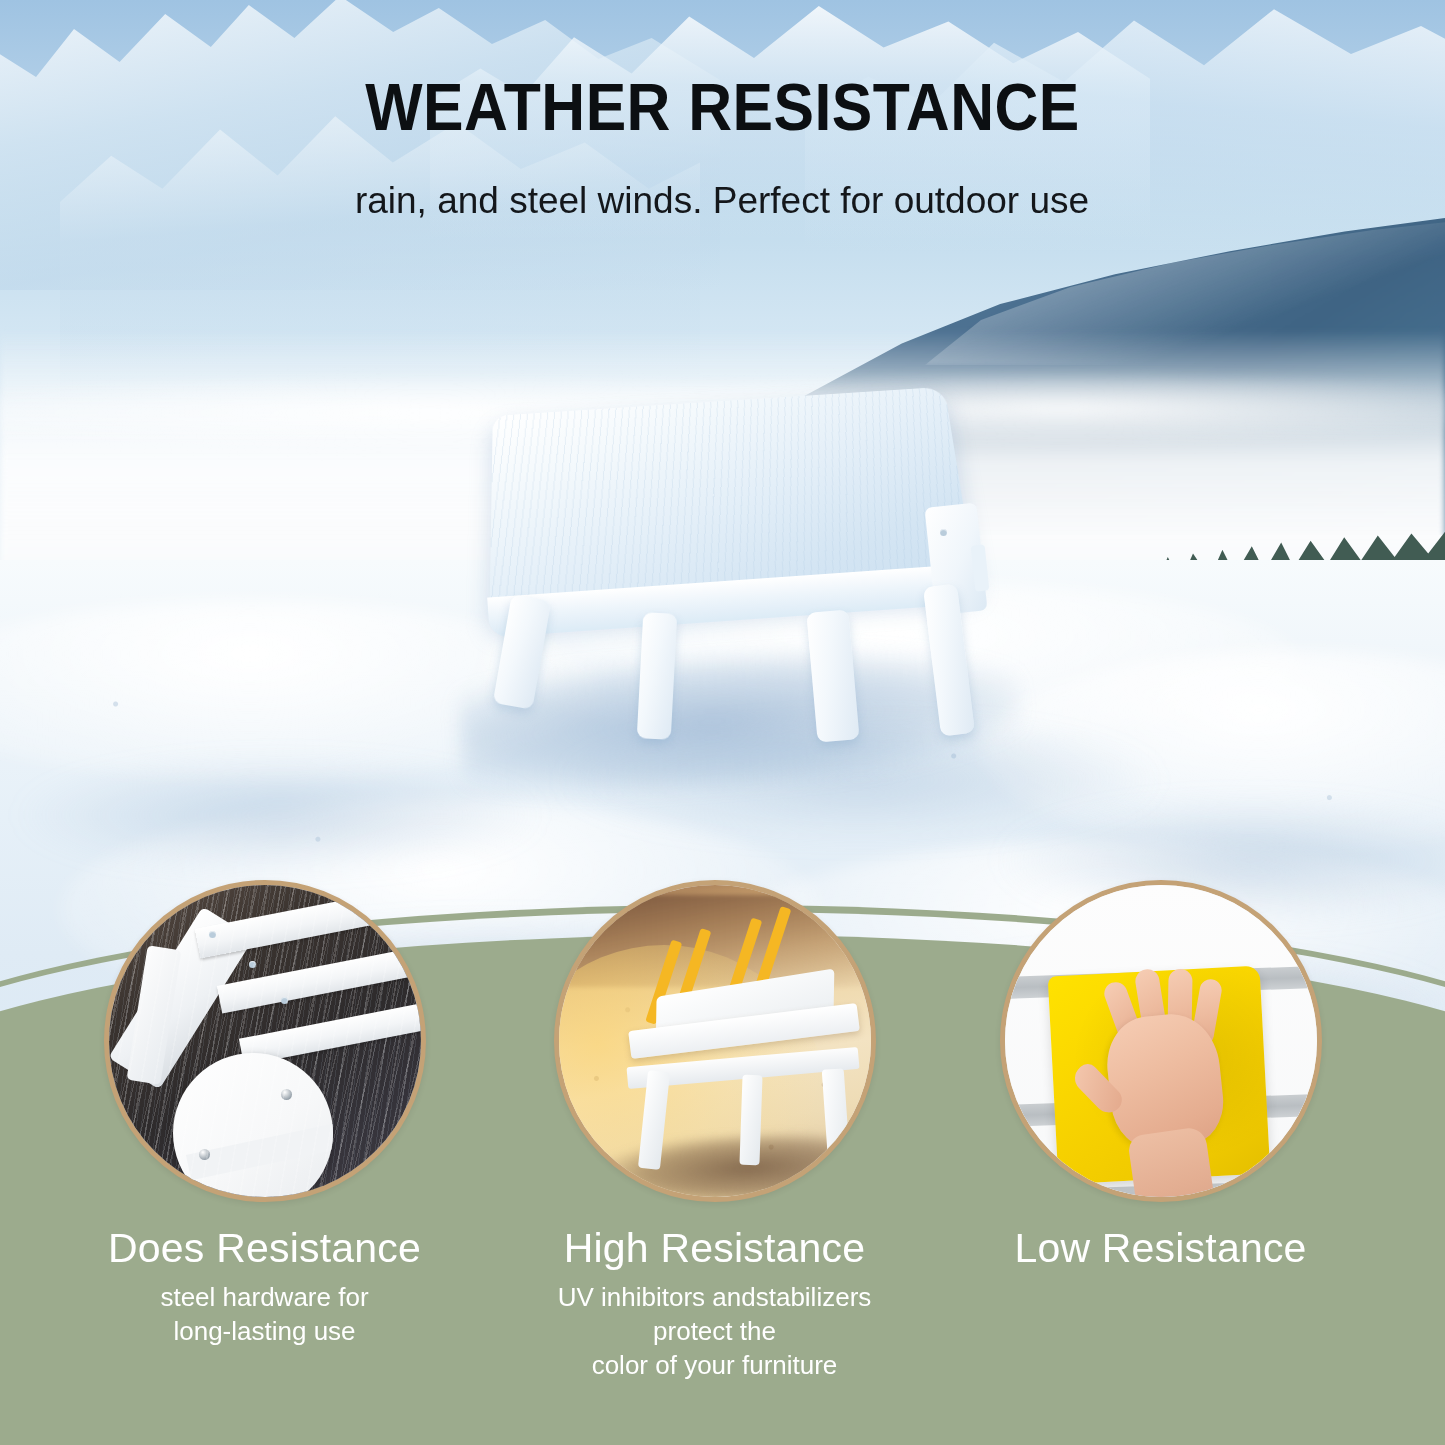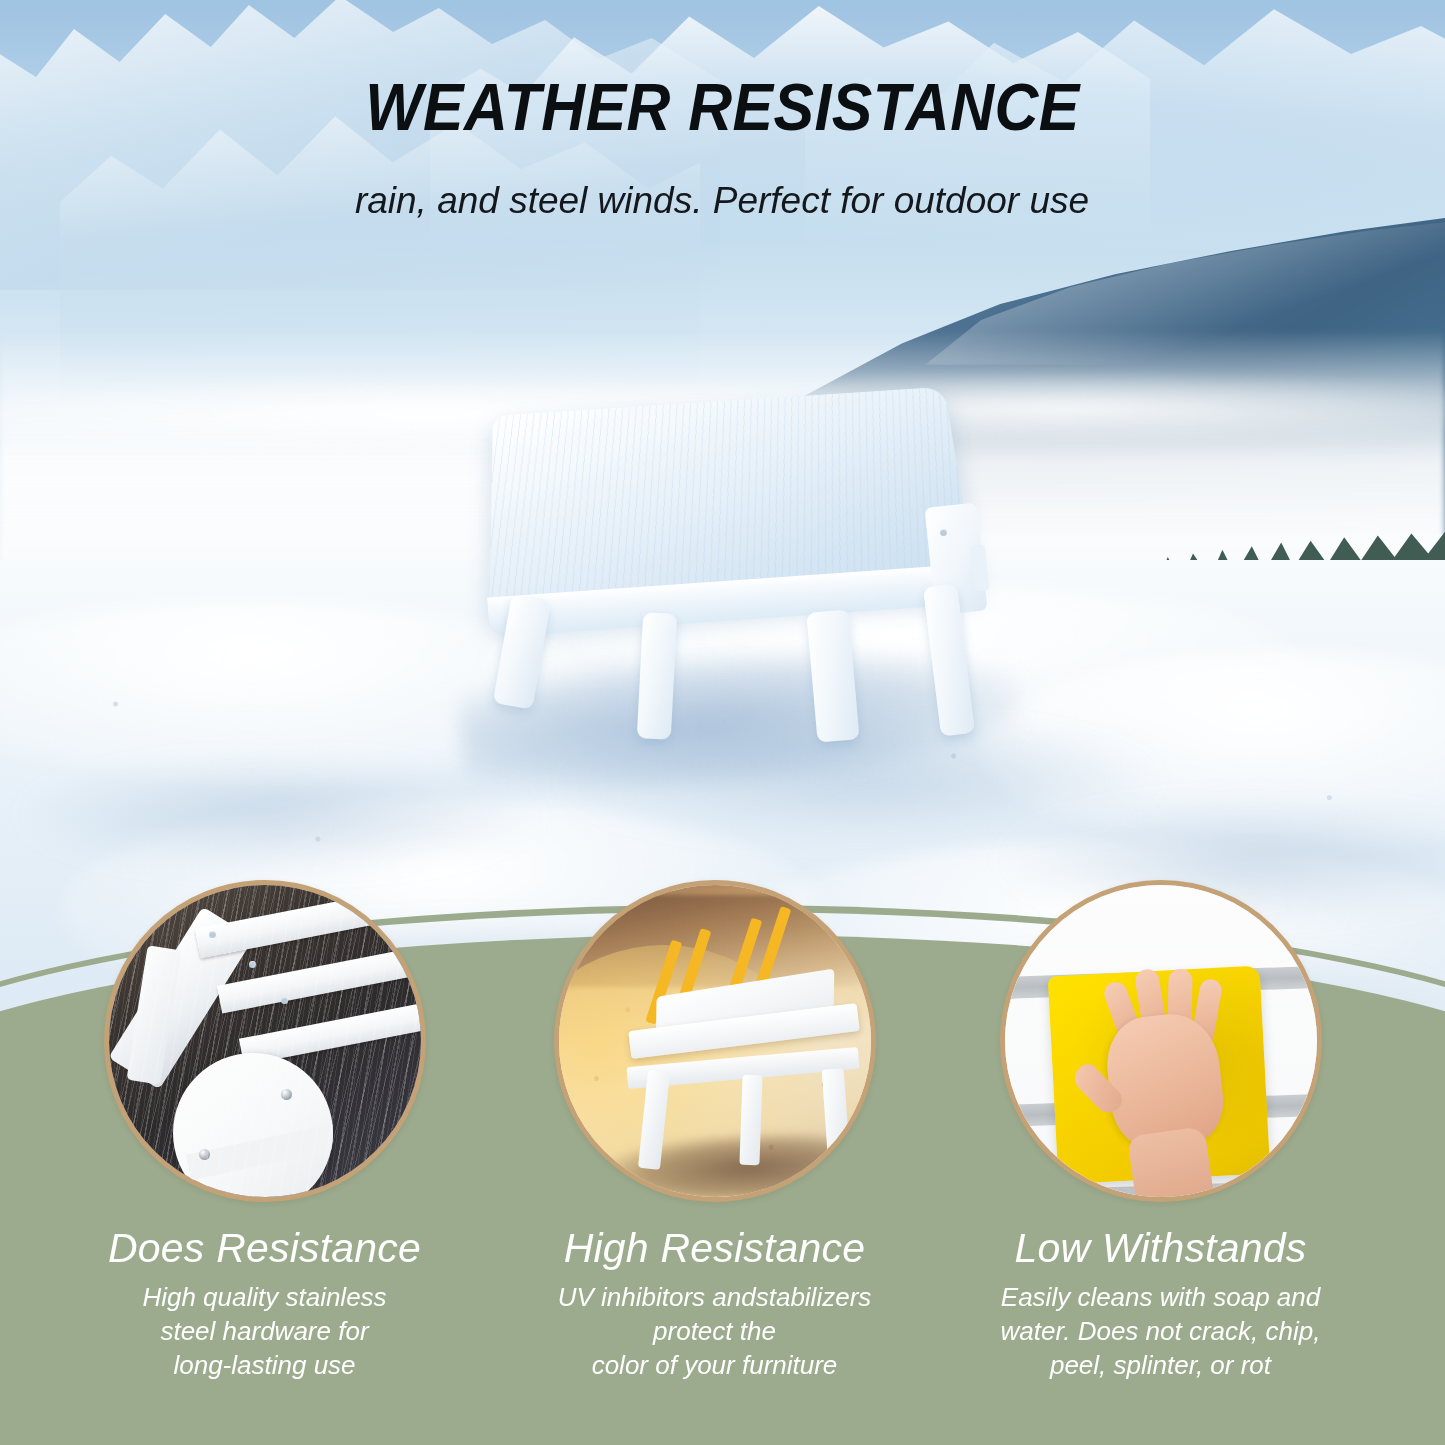--- a/index.html
+++ b/index.html
@@ -12,21 +12,20 @@
     background: #ffffff;
     font-family: "Liberation Sans", sans-serif;
   }
 
   .poster {
     position: relative;
     width: 1445px;
     height: 1445px;
     overflow: hidden;
     background: #cfe0f0;
-    font-style: italic;
   }
 
   
   .sky {
     position: absolute;
     left: 0; top: 0;
     width: 1445px; height: 640px;
     background:
       linear-gradient(180deg,
         #9fc3e2 0%,
@@ -655,21 +654,20 @@
         <div class="screw" style="left:172px; top:112px;"></div>
         <div class="inset-disc">
           <div class="inset-bar"></div>
           <div class="hw-screw" style="left:108px; top:36px;"></div>
           <div class="hw-screw" style="left:26px; top:96px;"></div>
         </div>
         <div class="rain-streaks"></div>
       </div>
       <div class="f-title">Does Resistance</div>
       <div class="f-desc">
-        <span>High quality stainless</span>
         <span>steel hardware for</span>
         <span>long-lasting use</span>
       </div>
     </div>
 
     <div class="feature f2">
       <div class="circle">
         <div class="beach-scene"></div>
         <div class="wet-sand"></div>
         <div class="sand-specks"></div>
@@ -702,22 +700,17 @@
         <div class="sl-gap g3"></div>
         <div class="cloth"></div>
         <div class="finger fg1"></div>
         <div class="finger fg2"></div>
         <div class="finger fg3"></div>
         <div class="finger fg4"></div>
         <div class="hand-palm"></div>
         <div class="thumb"></div>
         <div class="wrist"></div>
       </div>
-      <div class="f-title">Low Withstands</div>
-      <div class="f-desc">
-        <span>Easily cleans with soap and</span>
-        <span>water. Does not crack, chip,</span>
-        <span>peel, splinter, or rot</span>
-      </div>
+      <div class="f-title">Low Resistance</div>
     </div>
 
   </div>
 </div>
 
 </body></html>

